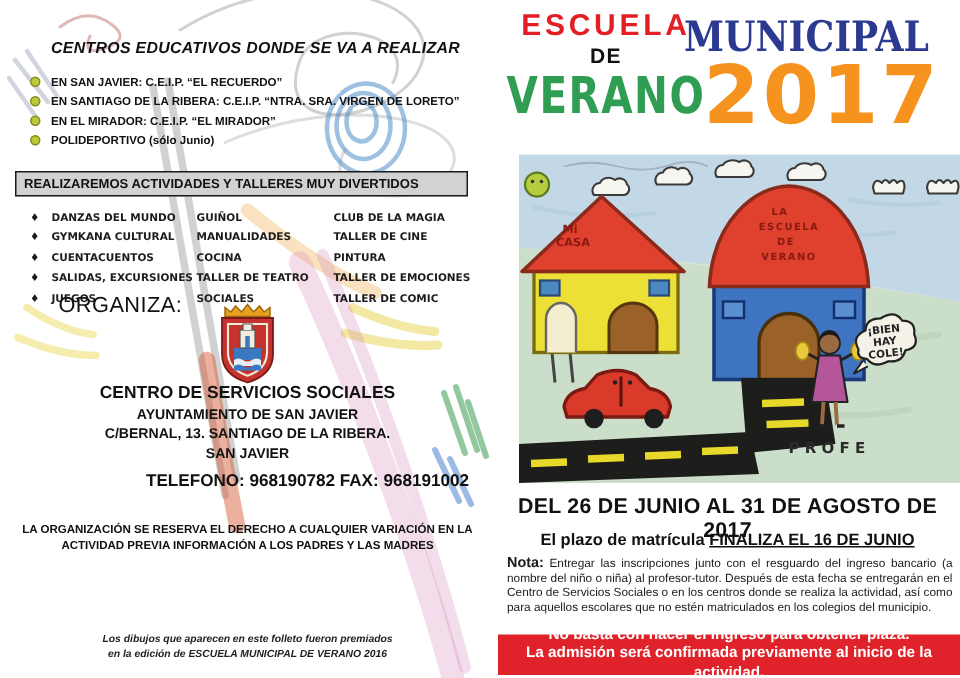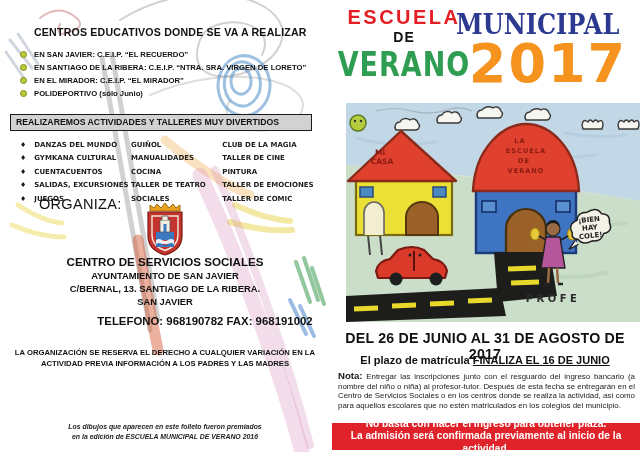--- a/index.html
+++ b/index.html
@@ -2,21 +2,21 @@
 <html><head>
 <meta charset="utf-8">
 <style>
   html,body{margin:0;padding:0;background:#888;}
   #page{position:relative;width:640px;height:452px;background:#ffffff;overflow:hidden;
         font-family:"Liberation Sans",sans-serif;color:#111;}
   .abs{position:absolute;}
   
   #left-panel{left:0;top:0;width:330px;height:452px;}
   .scribbles{left:0;top:0;width:330px;height:452px;pointer-events:none;}
-  .centers-title{left:34px;top:26px;width:285px;font-size:10.6px;font-weight:bold;letter-spacing:.2px;}
+  .centers-title{left:34px;top:26px;width:285px;font-size:10.6px;font-weight:bold;letter-spacing:.2px;font-style:italic;}
   .centers-list{left:20px;top:48px;width:300px;list-style:none;margin:0;padding:0;}
   .centers-list li{display:flex;gap:7px;font-size:7.7px;font-weight:bold;line-height:13px;}
   .dot-bullet{width:5px;height:5px;border-radius:50%;background:#bcca3a;border:1px solid #7f8c1e;margin-top:3px;flex:0 0 auto;}
   .activities-bar{left:10px;top:114px;width:295px;height:15px;background:#d2d2d2;border:1.6px solid #1a1a1a;
                   font-size:8.7px;font-weight:bold;line-height:15px;padding-left:5px;}
   .activities-grid{left:20px;top:139px;width:302px;display:flex;}
   .act-col{list-style:none;margin:0;padding:0;font-family:"DejaVu Sans",sans-serif;font-size:7px;font-weight:600;line-height:13.4px;color:#1c1c1c;}
   .act-col.c1{width:118px;}
   .act-col.c2{width:97px;}
   .act-col.c3{width:106px;}

